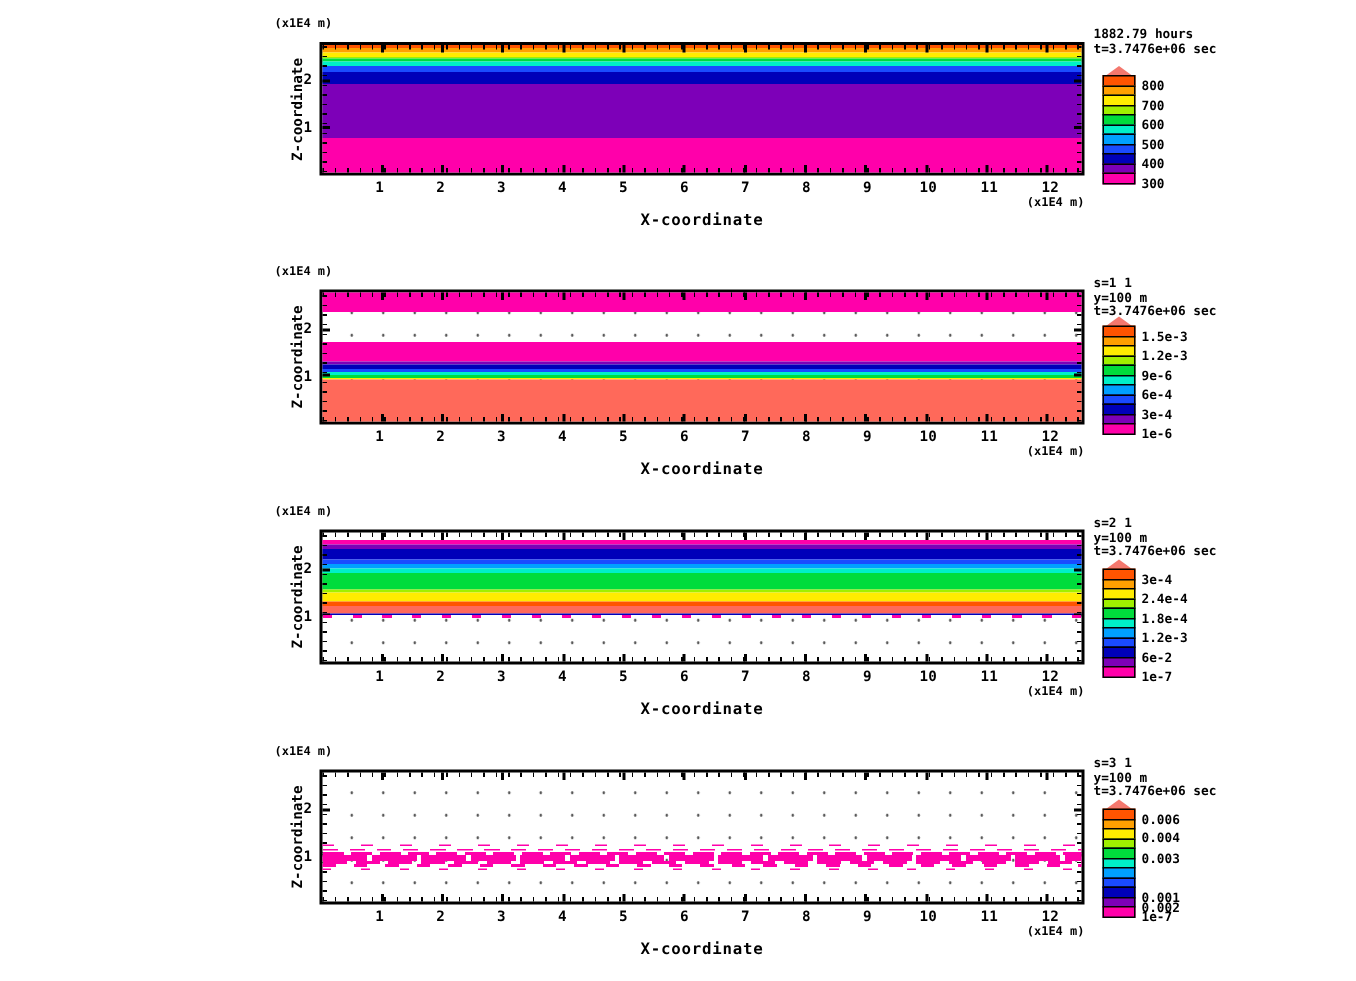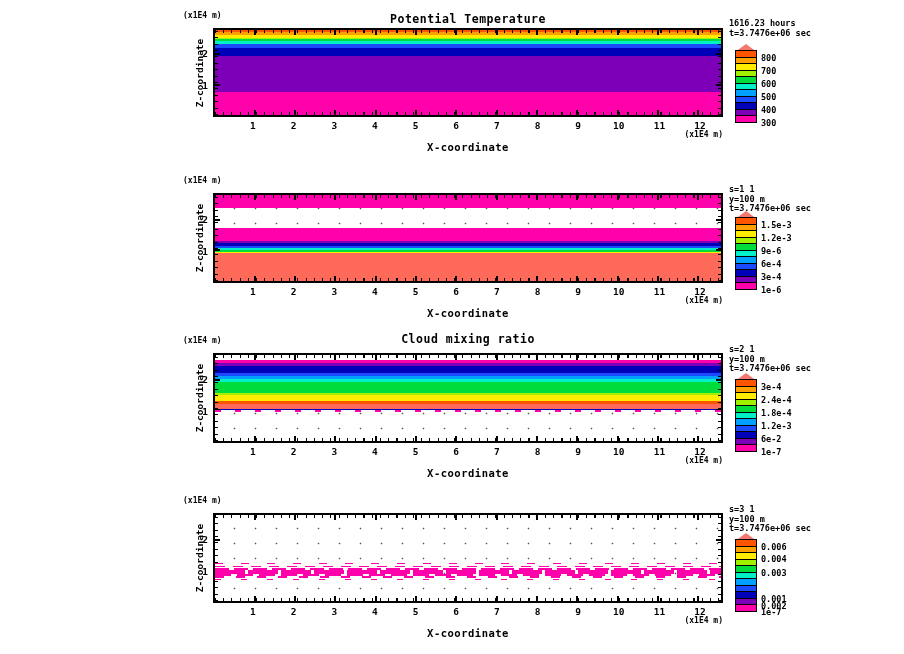--- a/index.html
+++ b/index.html
@@ -41,21 +41,20 @@
   .boxes{position:absolute;left:735px;top:calc(var(--by) + 7px);width:22px;}
   .cbox{height:7.5px;box-sizing:border-box;border:1px solid #000;margin-top:-1px;width:22px;}
   .clab{position:absolute;left:761px;transform:translateY(-50%);font-size:8.5px;white-space:nowrap;}
 </style>
 </head>
 <body>
 
 <div id="stage">
 
   <section class="panel" style="--ty:2px; --py:28px; --ph:89px; --by:44px; --hy:19px;">
-    <h2 class="title">Potential Temperature</h2>
     <div class="zunit">(x1E4 m)</div>
     <div class="zlabel">Z-coordinate</div>
     <div class="ztick zt2">2</div>
     <div class="ztick zt1">1</div>
     <div class="plot">
       <div class="bands">
           <div class="band" style="height: 2%; background: rgb(255, 84, 0);"></div>
           <div class="band" style="height: 3.5%; background: rgb(255, 160, 0);"></div>
           <div class="band" style="height: 3.5%; background: rgb(255, 236, 0);"></div>
           <div class="band" style="height: 2%; background: rgb(160, 240, 0);"></div>
@@ -112,21 +111,21 @@
         <span class="xtl" style="left: calc(496.866px);">7</span>
         <span class="xtl" style="left: calc(537.513px);">8</span>
         <span class="xtl" style="left: calc(578.16px);">9</span>
         <span class="xtl" style="left: calc(618.807px);">10</span>
         <span class="xtl" style="left: calc(659.454px);">11</span>
         <span class="xtl" style="left: calc(700.101px);">12</span>
       </div>
     <div class="xunit">(x1E4 m)</div>
     <div class="xlabel">X-coordinate</div>
     <div class="hdr">
-        <div>1616.23 hours</div>
+        <div>1882.79 hours</div>
         <div>t=3.7476e+06 sec</div>
       </div>
     <div class="tri" style="border-bottom-color: rgb(244, 120, 110);"></div>
     <div class="boxes">
         <div class="cbox" style="background: rgb(255, 84, 0);"></div>
         <div class="cbox" style="background: rgb(255, 160, 0);"></div>
         <div class="cbox" style="background: rgb(255, 236, 0);"></div>
         <div class="cbox" style="background: rgb(160, 240, 0);"></div>
         <div class="cbox" style="background: rgb(0, 220, 60);"></div>
         <div class="cbox" style="background: rgb(0, 240, 200);"></div>
@@ -239,21 +238,20 @@
         <div class="clab" style="top: 224.5px;">1.5e-3</div>
         <div class="clab" style="top: 237.5px;">1.2e-3</div>
         <div class="clab" style="top: 250.5px;">9e-6</div>
         <div class="clab" style="top: 263.5px;">6e-4</div>
         <div class="clab" style="top: 276.5px;">3e-4</div>
         <div class="clab" style="top: 289.5px;">1e-6</div>
       </div>
   </section>
 
   <section class="panel" style="--ty:322px; --py:353px; --ph:90px; --by:373px; --hy:345px;">
-    <h2 class="title">Cloud mixing ratio</h2>
     <div class="zunit">(x1E4 m)</div>
     <div class="zlabel">Z-coordinate</div>
     <div class="ztick zt2">2</div>
     <div class="ztick zt1">1</div>
     <div class="plot">
       <div class="bands">
           <div class="band" style="height: 6%; background: transparent;"></div>
           <div class="band" style="height: 3.5%; background: rgb(255, 0, 170);"></div>
           <div class="band" style="height: 3.5%; background: rgb(125, 0, 184);"></div>
           <div class="band" style="height: 8%; background: rgb(0, 0, 185);"></div>

